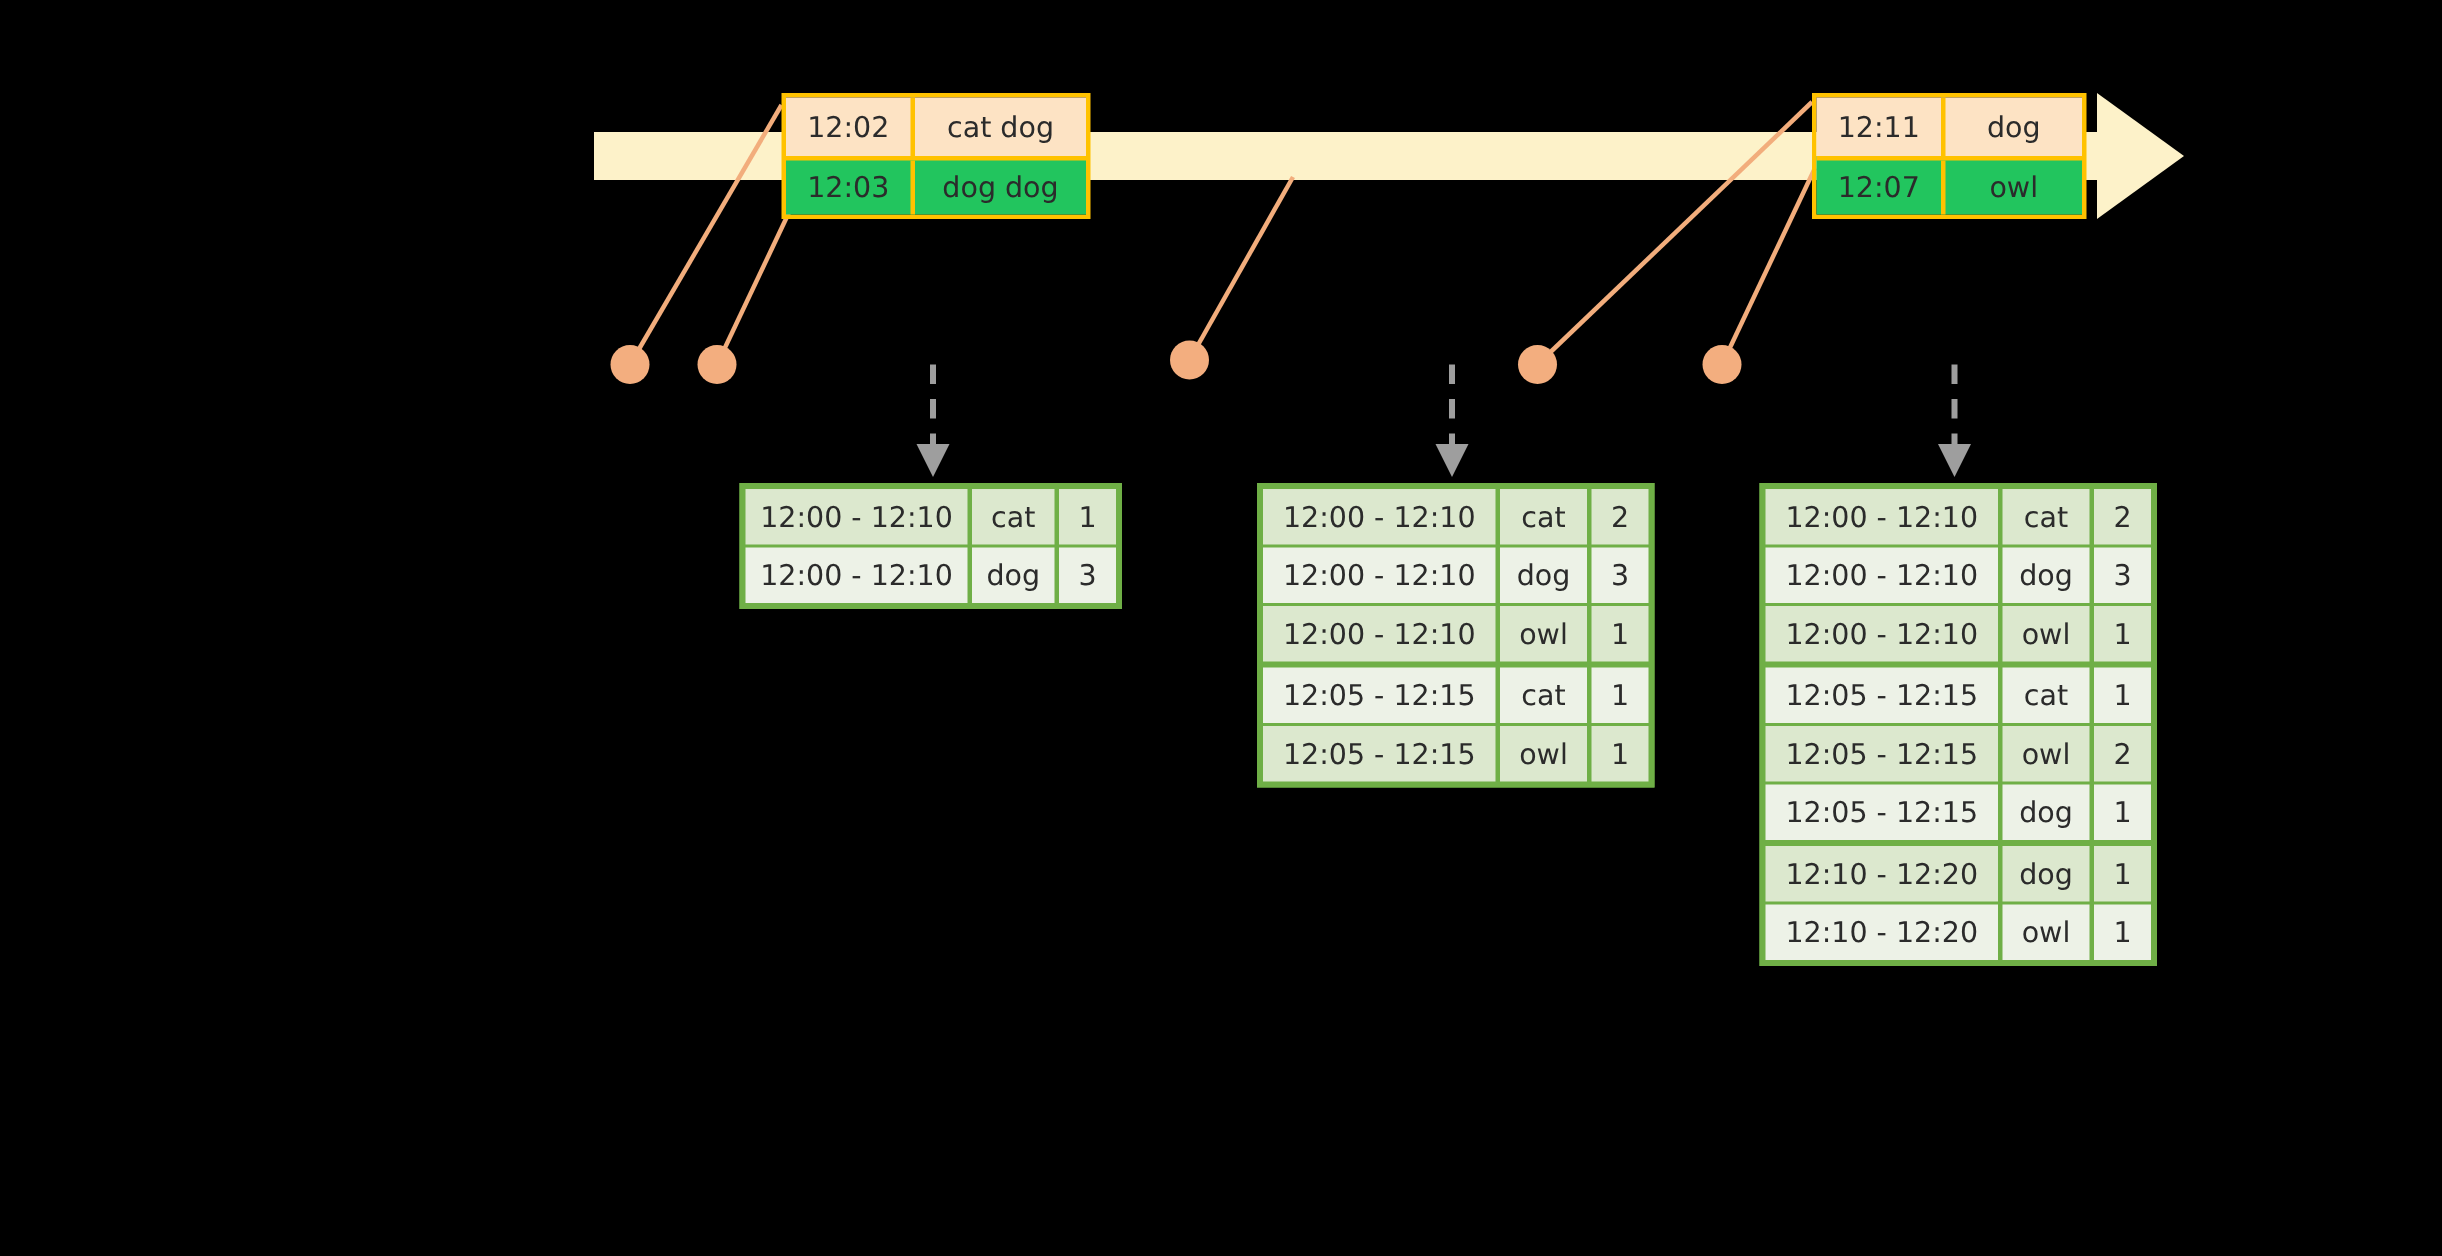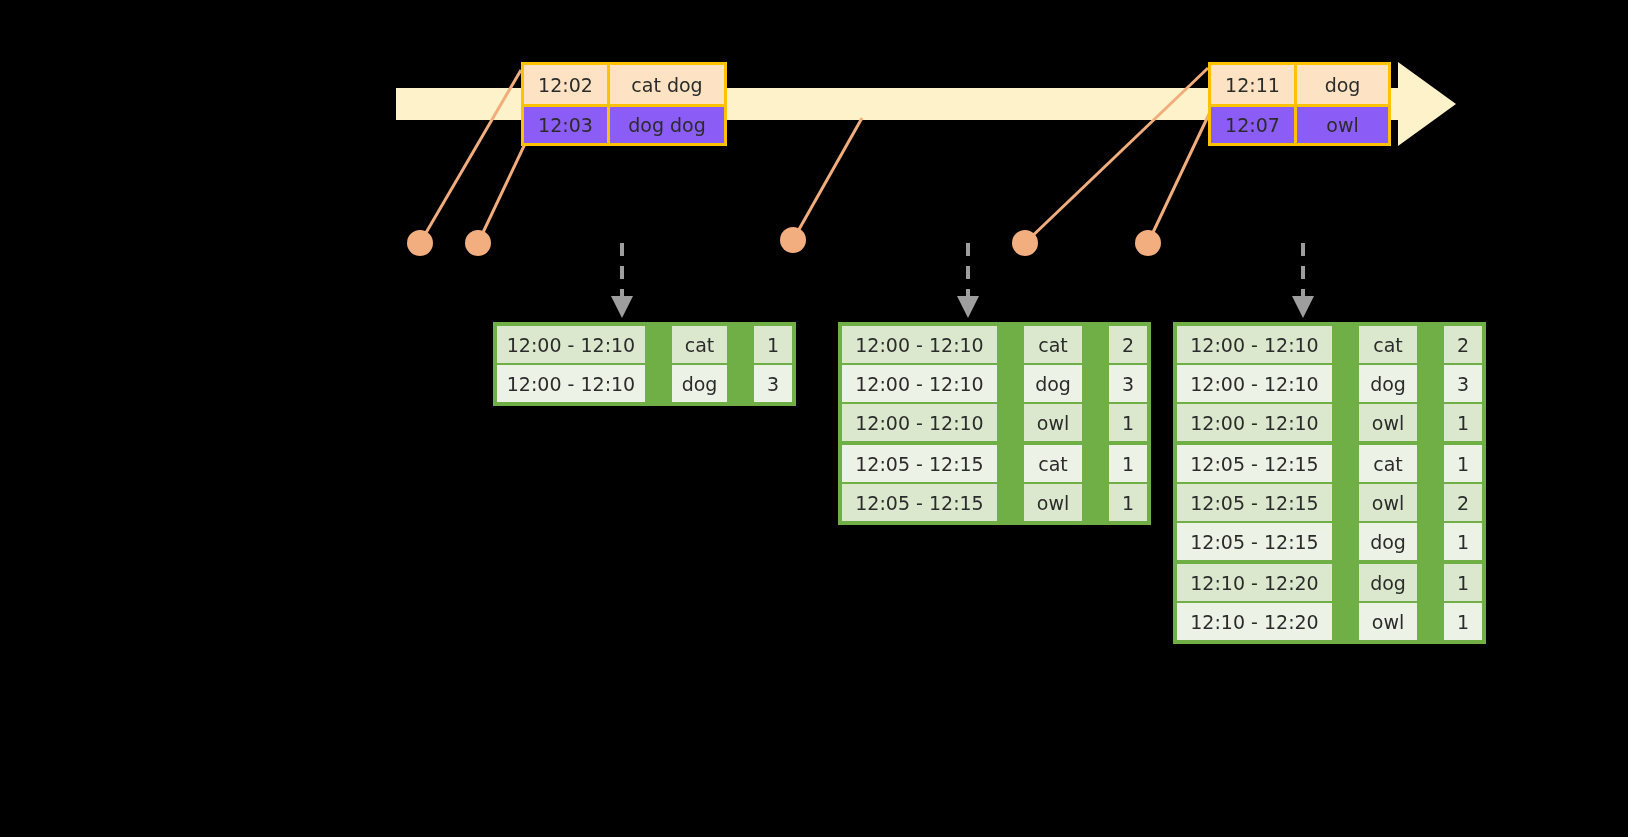--- a/index.html
+++ b/index.html
@@ -40,21 +40,21 @@
   }
   .event-row {
     display: flex;
     height: 39px;
     box-sizing: border-box;
   }
   .event-row + .event-row {
     border-top: 3px solid #FFC200;
   }
   .event-row.shade-a { background: #FDE3C4; }
-  .event-row.shade-b { background: #8b5cf6; }
+  .event-row.shade-b { background: #22c55e; }
   .event-time {
     width: 86px;
     box-sizing: border-box;
     border-right: 3px solid #FFC200;
     display: flex;
     align-items: center;
     justify-content: center;
     font-size: 19px;
     color: #2b2b2b;
   }
@@ -76,21 +76,20 @@
     display: flex;
     flex-direction: column;
     background: #6FAF46;
     z-index: 4;
   }
   .res-row {
     display: flex;
     flex-direction: row;
     height: 37px;
     box-sizing: border-box;
-    gap: 24px;
   }
   .res-row + .res-row { margin-top: 2px; }
   .res-row.group-start { margin-top: 4px; }
   .res-row.shade-a .cell { background: #DCE8CE; }
   .res-row.shade-b .cell { background: #EDF2E7; }
   .cell {
     display: flex;
     align-items: center;
     justify-content: center;
     font-size: 19px;

